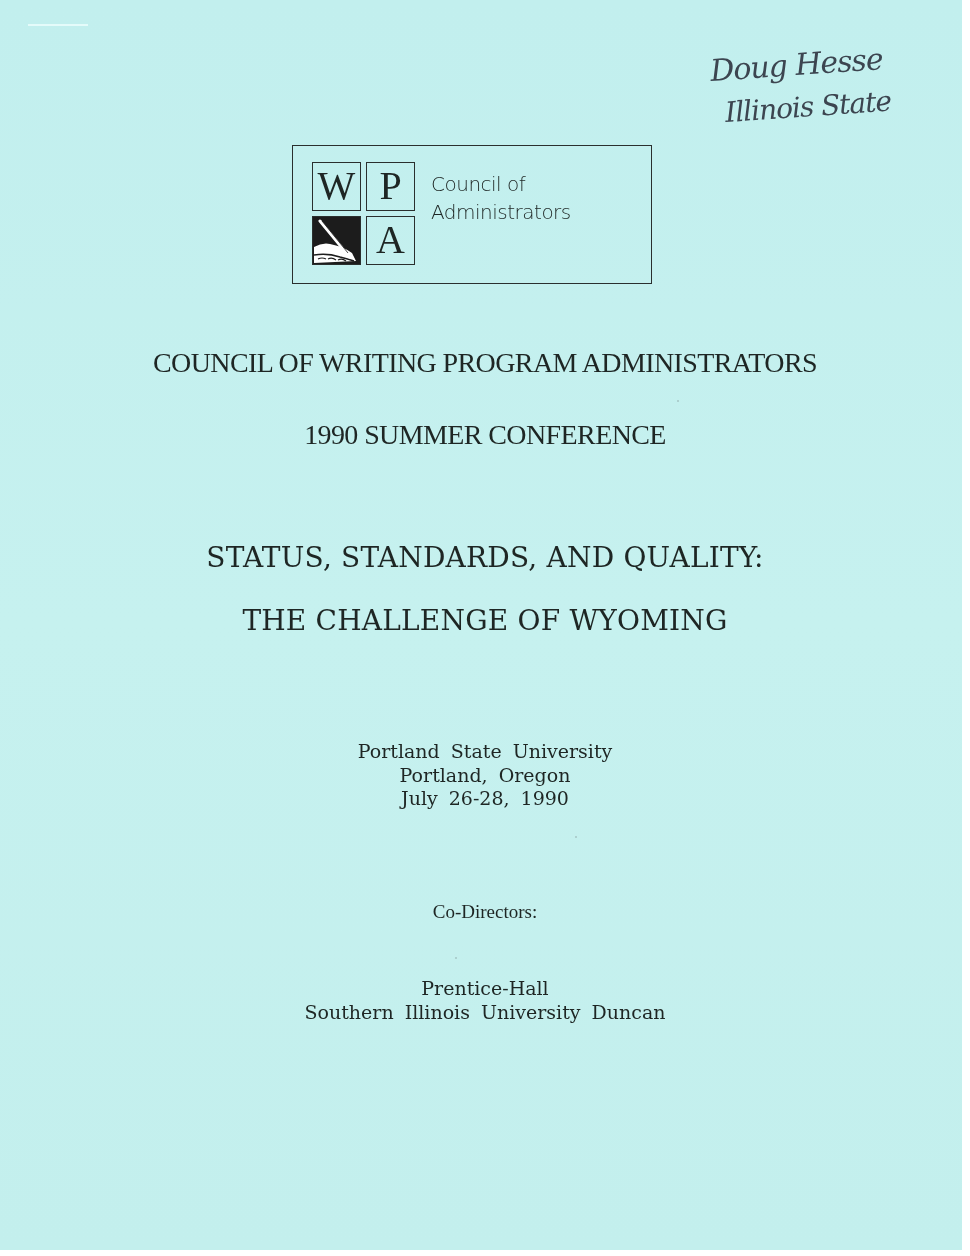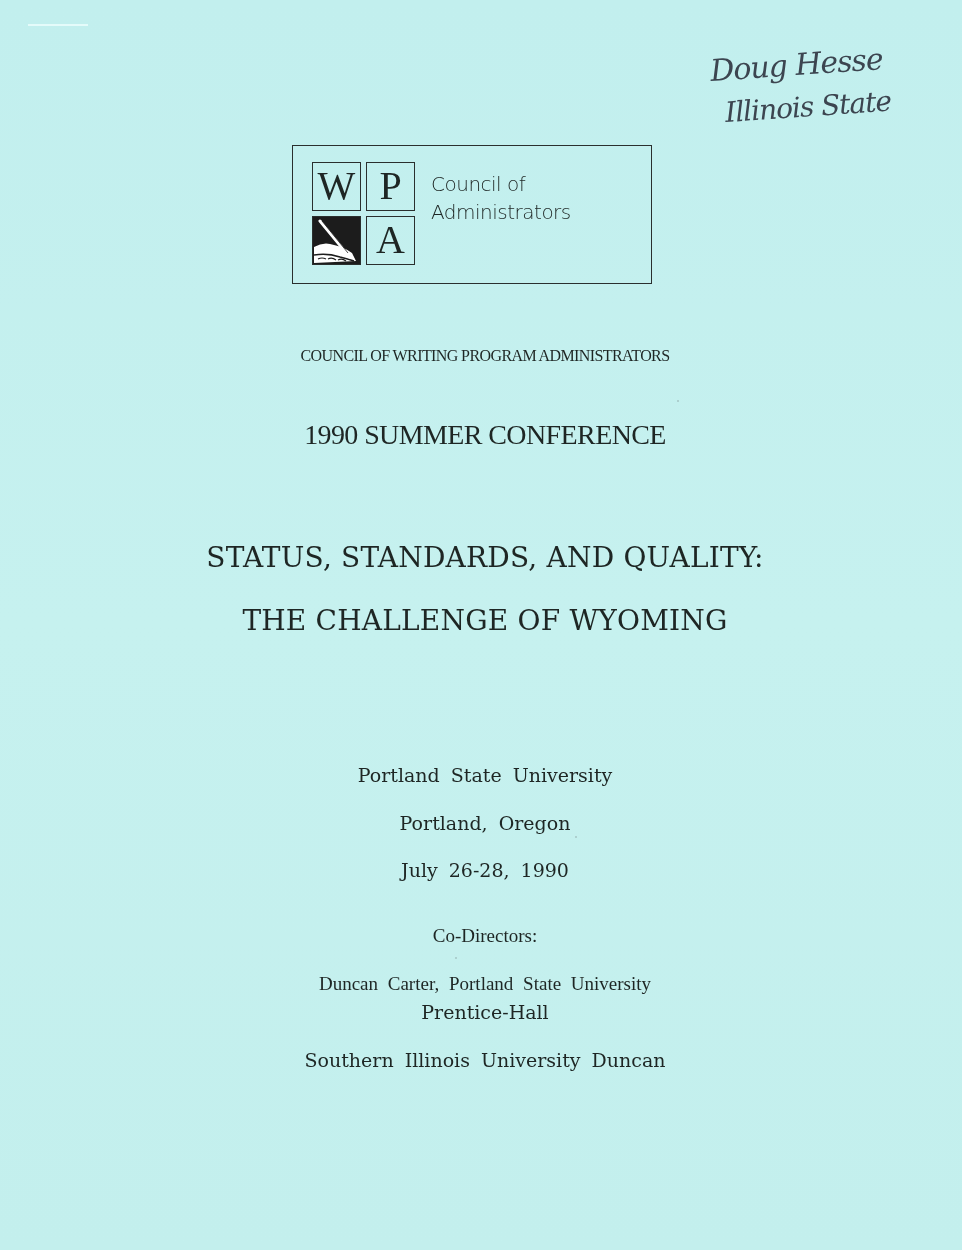--- a/index.html
+++ b/index.html
@@ -91,21 +91,21 @@
     .center-text {
       position: absolute;
       left: 0;
       width: 970px;
       text-align: center;
       font-family: "Liberation Serif", serif;
       color: #1e2624;
     }
     .org-heading {
       top: 347px;
-      font-size: 16px;
+      font-size: 28px;
       letter-spacing: -0.6px;
     }
     .conf-heading {
       top: 419px;
       font-size: 28px;
       letter-spacing: -0.6px;
     }
     .title-line {
       font-family: "DejaVu Serif", serif;
       font-size: 28px;
@@ -120,21 +120,21 @@
       text-align: center;
       font-family: "DejaVu Serif", serif;
       font-size: 19px;
       line-height: 23.5px;
       color: #1e2624;
       word-spacing: 5px;
     }
     .info-location { top: 740px; }
     .info-directors { top: 900px; font-family: Liberation Serif, serif; }
     .info-sponsors { top: 977px; }
-    .info-block div { white-space: nowrap; margin-top: 24px; }
+    .info-block div { white-space: nowrap; }
     .speck {
       position: absolute;
       width: 2px;
       height: 2px;
       background: #8fa7a6;
       border-radius: 1px;
       opacity: 0.6;
     }
     .corner-mark {
       position: absolute;
@@ -188,21 +188,20 @@
   <div class="center-text title-line title-2">THE CHALLENGE OF WYOMING</div>
 
   <div class="info-block info-location">
     <div>Portland State University</div>
     <div>Portland, Oregon</div>
     <div>July 26-28, 1990</div>
   </div>
 
   <div class="info-block info-directors">
     <div>Co-Directors:</div>
-    <div>Duncan Carter, Portland State University</div>
   </div>
 
   <div class="info-block info-sponsors">
     <div>Prentice-Hall</div>
     <div>Southern Illinois University Duncan</div>
   </div>
 
   <div class="speck" style="left:677px; top:400px;"></div>
   <div class="speck" style="left:575px; top:836px;"></div>
   <div class="speck" style="left:455px; top:957px;"></div>

